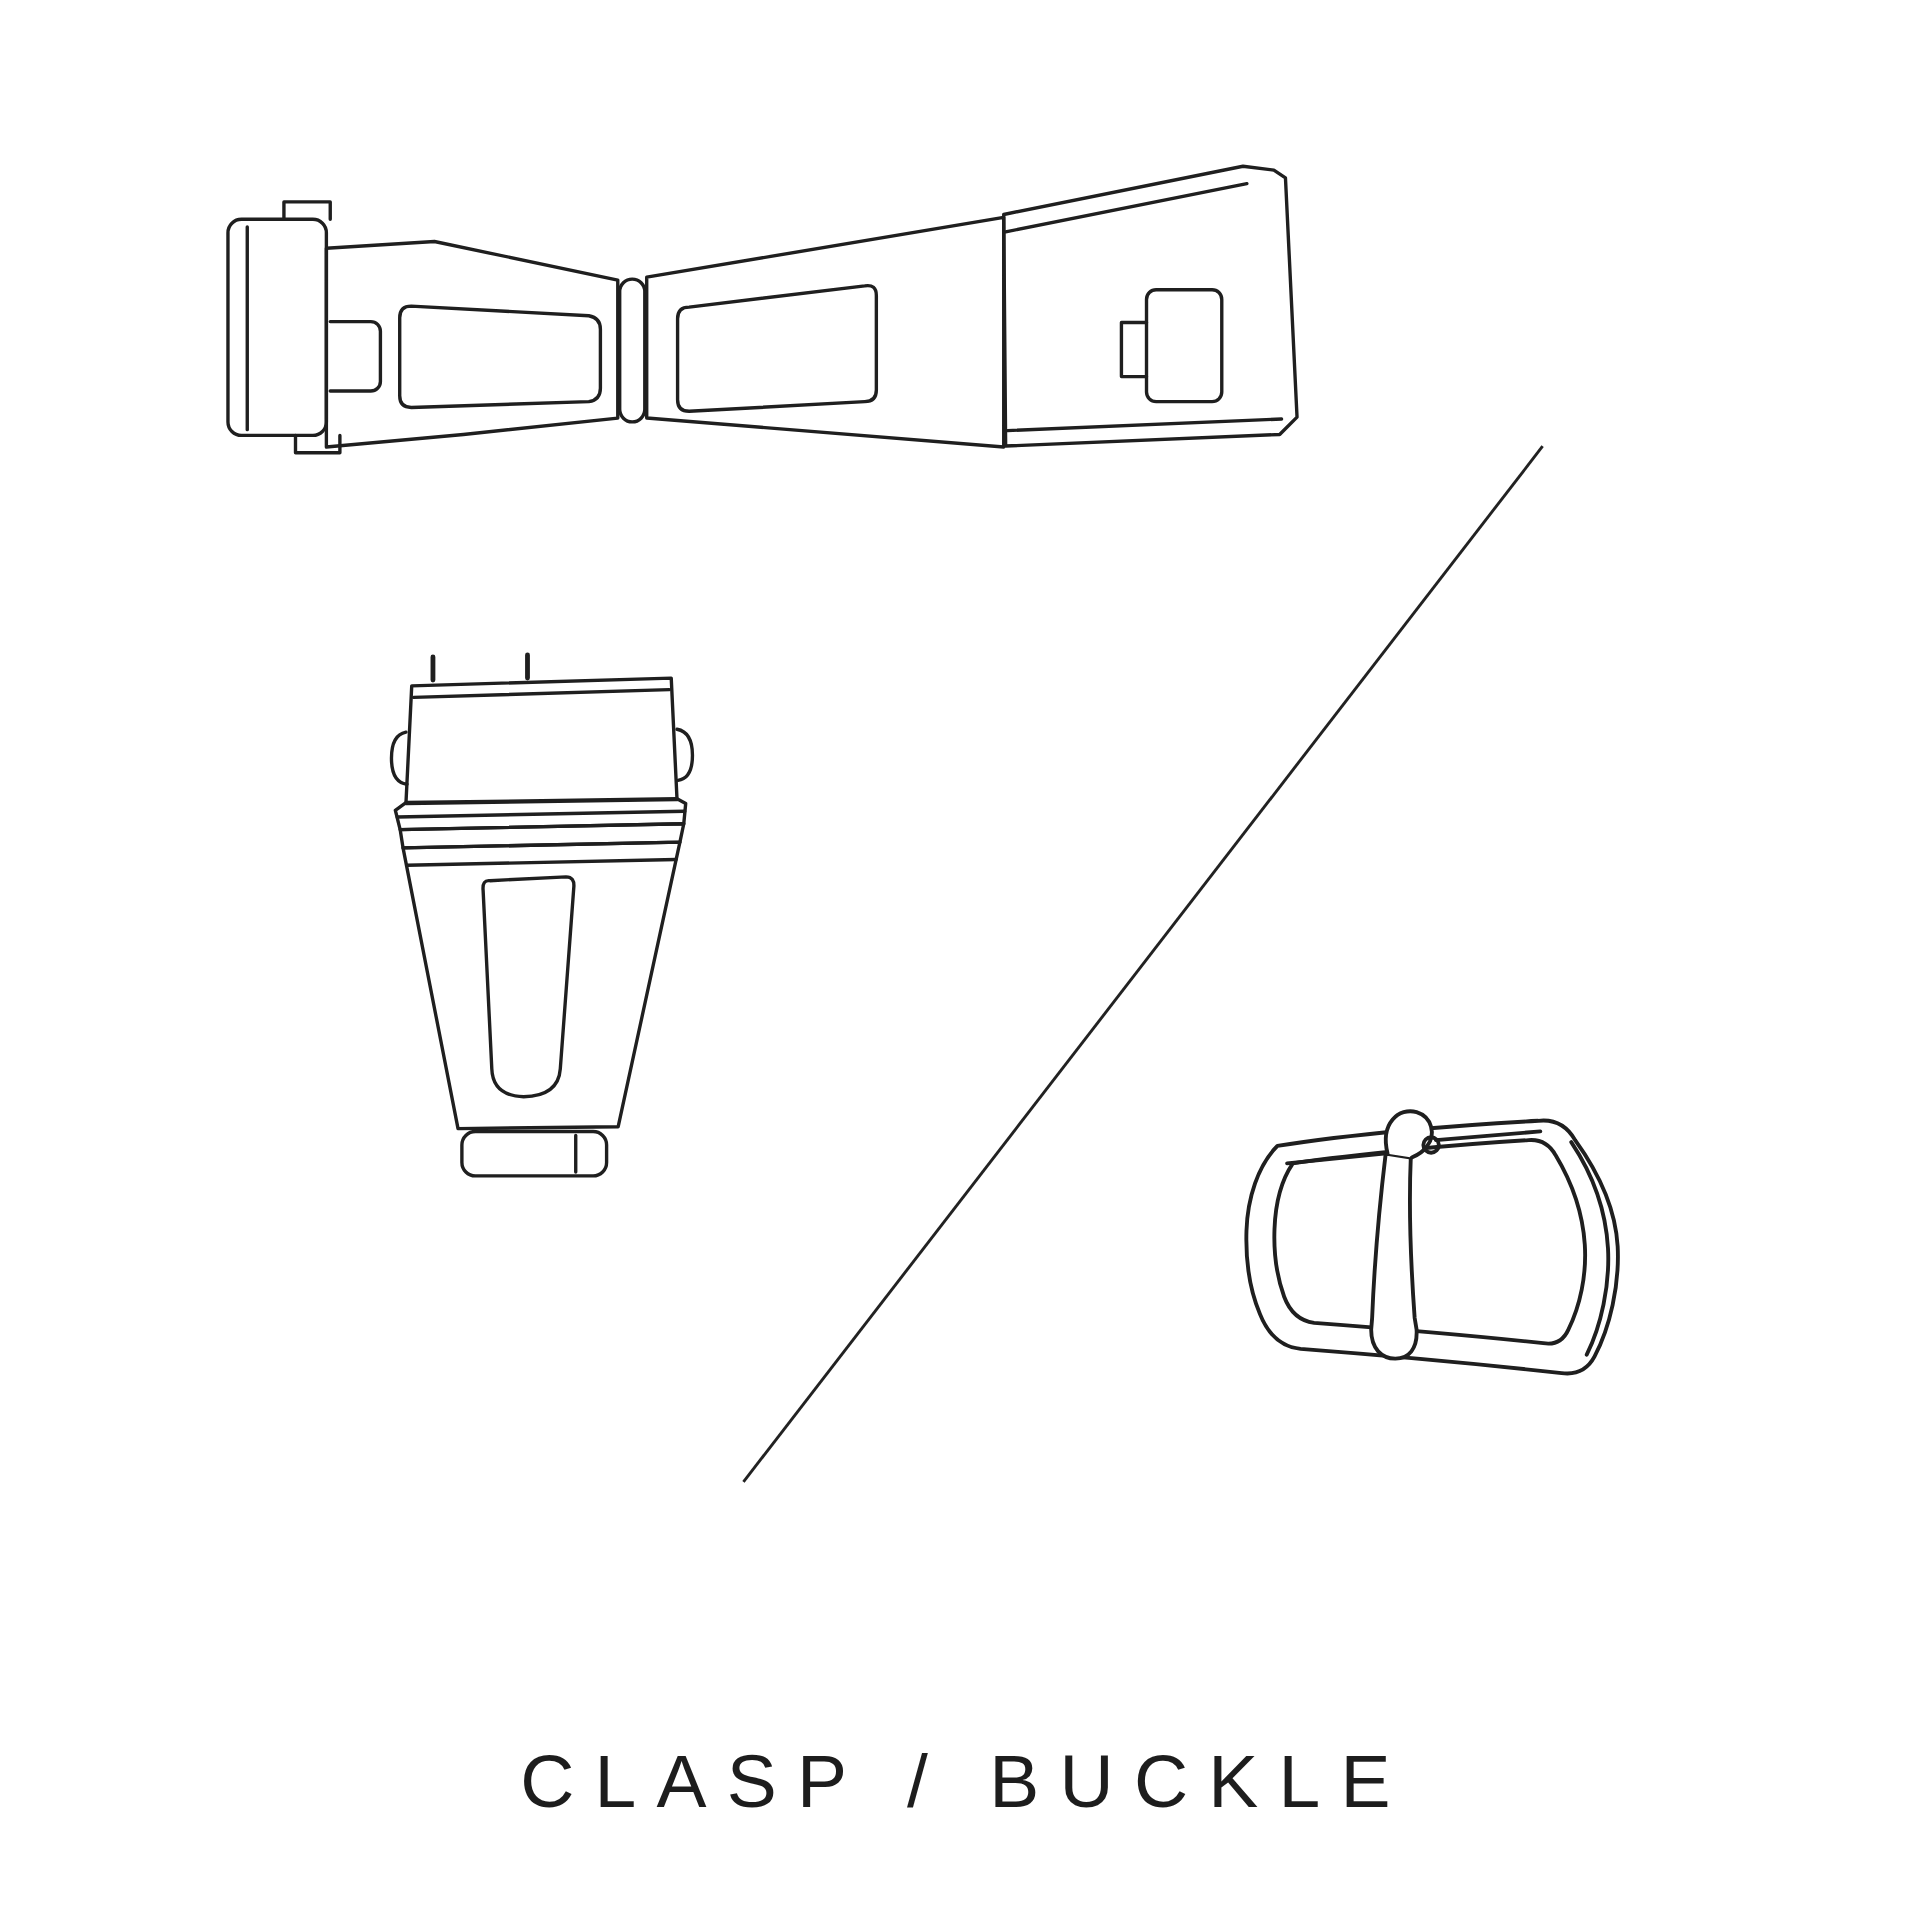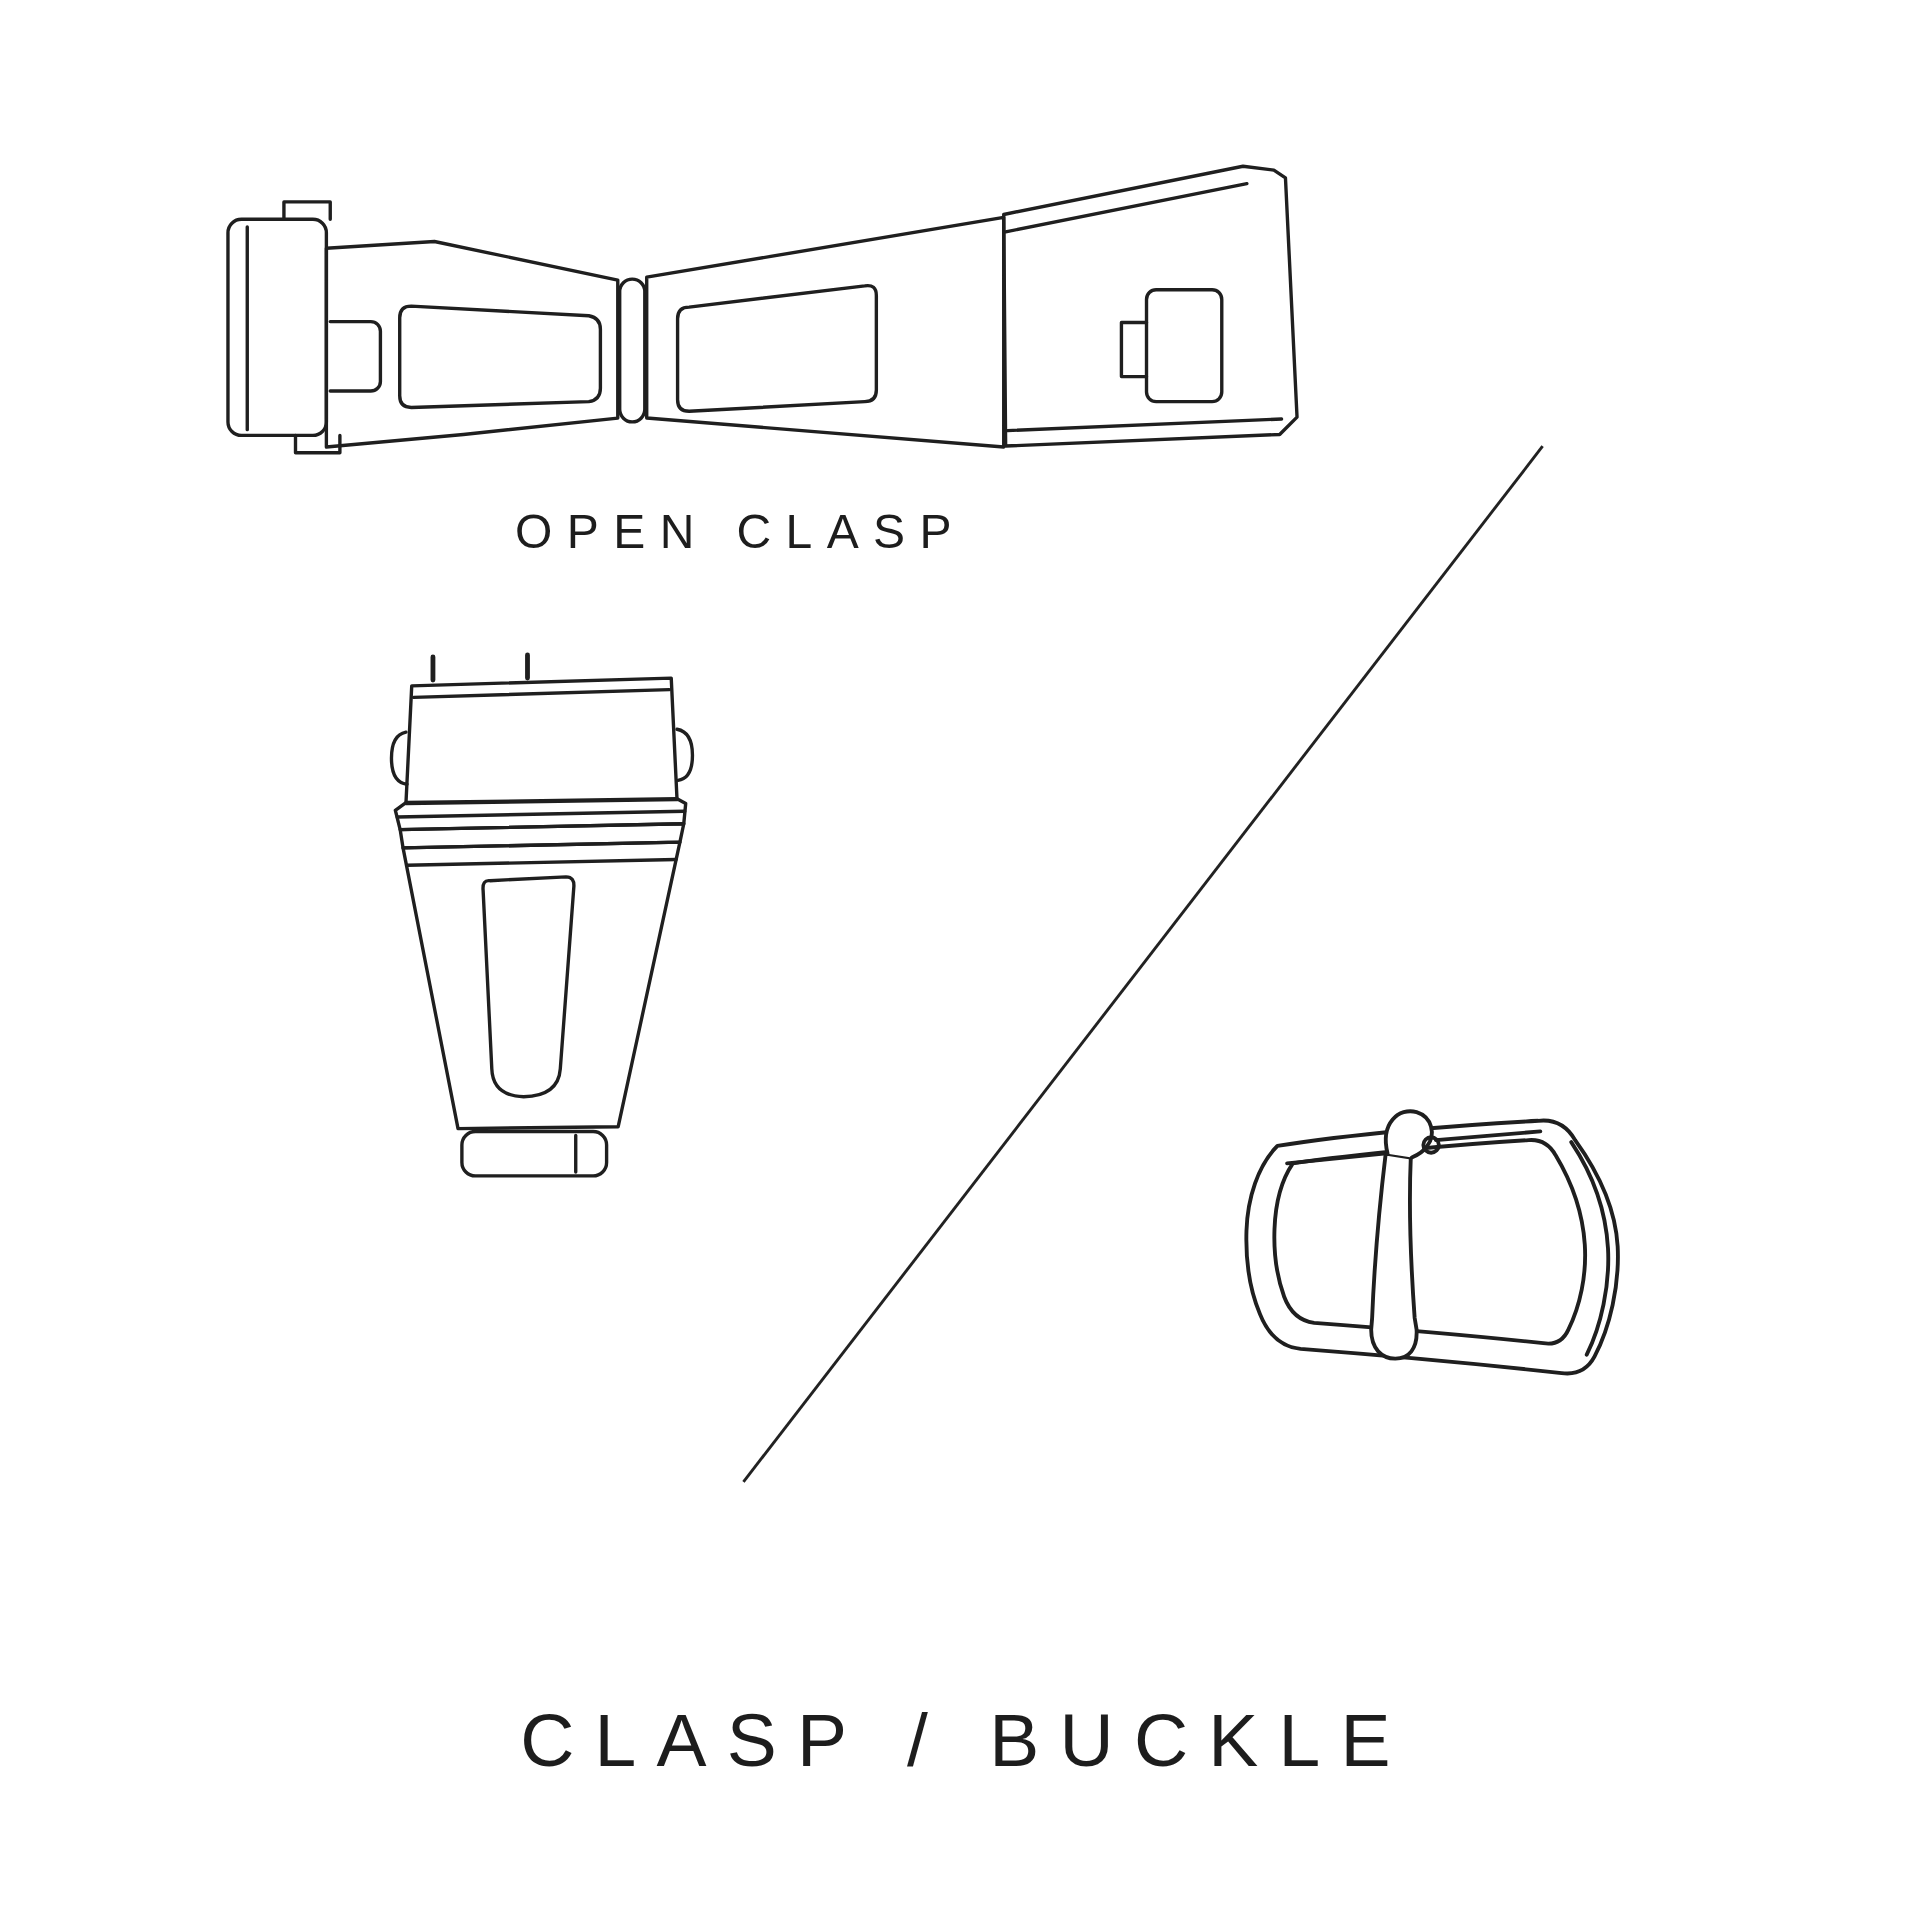--- a/index.html
+++ b/index.html
@@ -51,20 +51,21 @@
   .title {
     position: absolute;
     left: 0;
     width: 1931px;
     text-align: center;
     font-size: 75px;
     letter-spacing: 0.27em;
     font-weight: 400;
     color: #1d1d1d;
     white-space: nowrap;
+    margin-top: 41px;
   }
 </style>
 </head>
 <body>
 
 <div id="canvas">
 
   <svg class="abs" style="left:222px; top:145px;" width="1081" height="357" viewBox="0 0 1120 370">
     <g class="sketch">
 
@@ -83,21 +84,20 @@
       <path d="M 484,168 L 666,146 Q 678,144 678,156 L 678,254 Q 678,266 666,266 L 484,276 Q 472,276 472,264 L 472,180 Q 472,168 484,168 Z"></path>
 
       <path d="M 810,72 L 1058,22 L 1090,26 L 1102,34 L 1114,282 L 1096,300 L 812,312 Z"></path>
       <path d="M 812,90 L 1062,40"></path>
       <path d="M 814,296 L 1098,284"></path>
       <rect x="958" y="150" width="78" height="116" rx="10"></rect>
       <path d="M 958,184 L 932,184 L 932,240 L 958,240"></path>
     </g>
   </svg>
 
-  <div class="caption" style="left:451px; top:504px; width:579px;">OPEN CLASP</div>
 
   <svg class="abs" style="left:377px; top:647px;" width="328" height="560" viewBox="0 0 340 580">
     <g class="sketch">
 
       <path d="M 58,10 L 58,34" stroke-width="5"></path>
       <path d="M 156,8 L 156,32" stroke-width="5"></path>
 
       <path d="M 36,40 L 305,32 L 311,158 L 30,162 Z"></path>
       <path d="M 38,52 L 303,44"></path>
 

